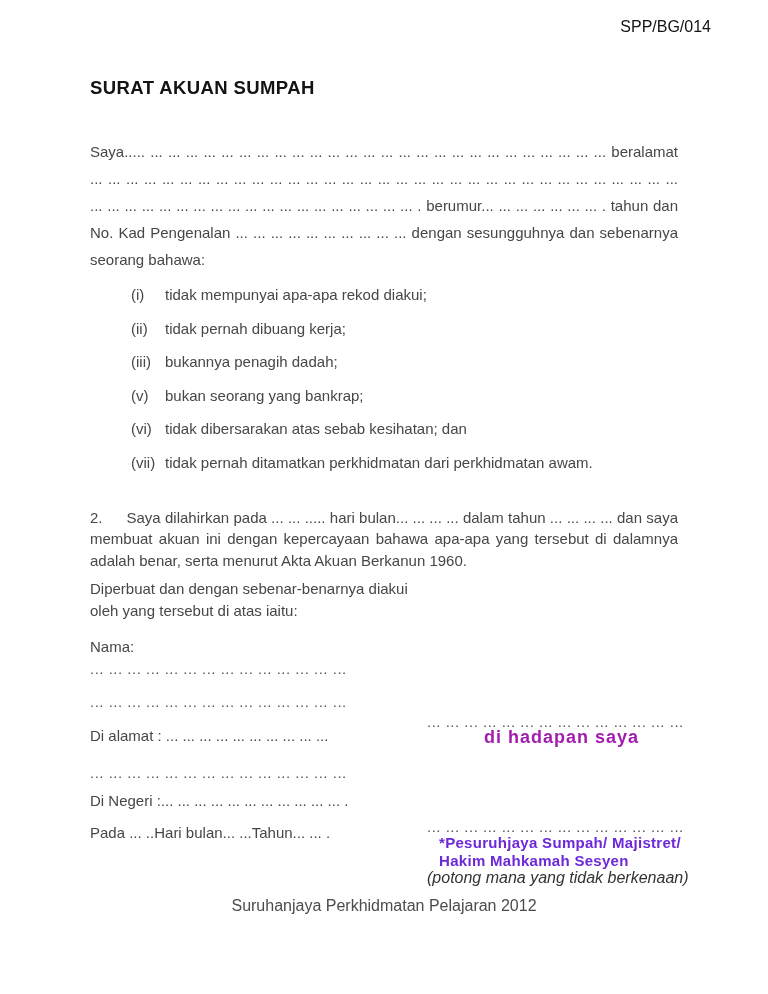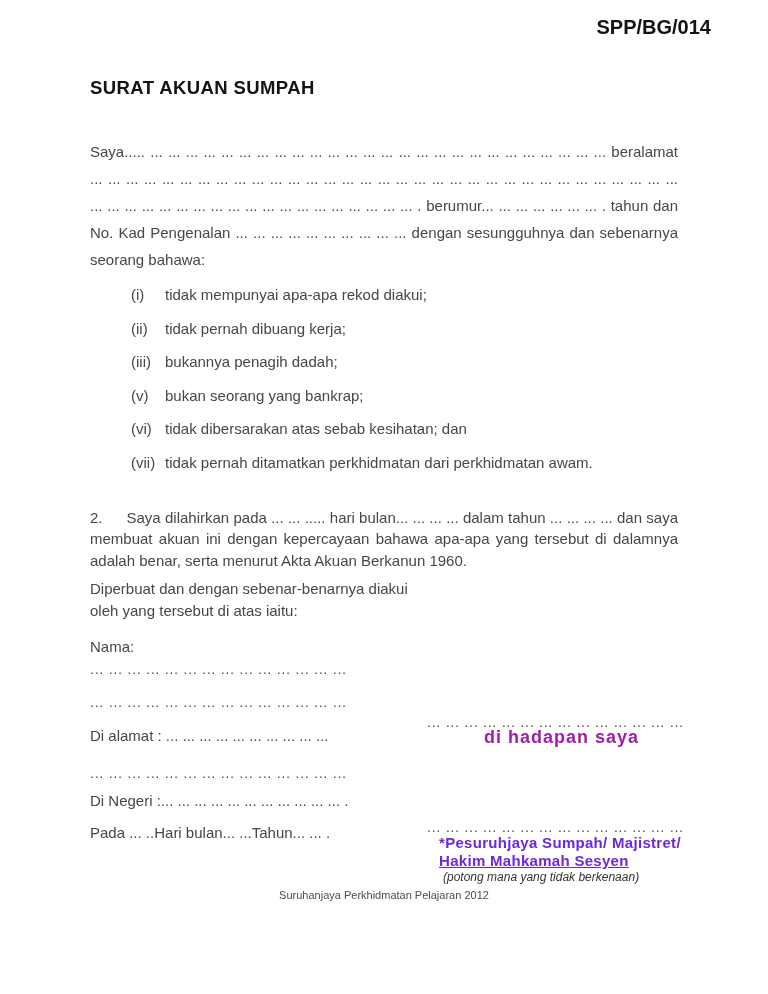--- a/index.html
+++ b/index.html
@@ -10,22 +10,22 @@
     background:#ffffff;
     padding:18px 90px 0 90px;
     font-family:"Liberation Sans","DejaVu Sans",sans-serif;
     font-size:15px;
     color:#474747;
     overflow:hidden;
   }
   .ref {
     text-align:right;
     margin-right:-33px;
-    font-size:20px;
-    font-weight:bold;
+    font-size:16px;
+    font-weight:normal;
     color:#131313;
     line-height:18px;
   }
   .title {
     margin-top:42px;
     font-size:18.5px;
     font-weight:bold;
     letter-spacing:.4px;
     color:#131313;
     line-height:20px;
@@ -50,24 +50,25 @@
     position:absolute; left:0; width:100%;
     text-align:center; padding-left:26px;
     font-weight:bold; font-size:18px; letter-spacing:1px;
     color:#a21caf; line-height:16px;
   }
   .pesuruhjaya {
     position:absolute; left:12px; width:110%;
     font-weight:bold; font-size:15px; letter-spacing:.3px;
     color:#6d28d9; line-height:18px; white-space:nowrap;
   }
-  .potong { position:absolute; left:0; font-style:italic; font-size:12px; color:#333; line-height:13px; white-space:nowrap;margin-left:16px; }
+  .potong { position:absolute; left:0; font-style:italic; font-size:16px; color:#333; line-height:13px; white-space:nowrap; }
   .footer {
+    margin-top:8px;
     text-align:center;
-    font-size:11px;
+    font-size:16px;
     color:#4c4c4c;
   }
 </style>
 </head>
 <body>
 
 <div class="page">
 
   <div class="ref">SPP/BG/014</div>
 
@@ -129,21 +130,21 @@
     <div class="brow" style="top:91px;">Di alamat : ... ... ... ... ... ... ... ... ... ...</div>
     <div class="brow dots" style="top:128px;">... ... ... ... ... ... ... ... ... ... ... ... ... ...</div>
     <div class="brow" style="top:156px;">Di Negeri :... ... ... ... ... ... ... ... ... ... ... .</div>
     <div class="brow" style="top:188px;">Pada ... ..Hari bulan... ...Tahun... ... .</div>
 
     <div class="rcol">
       <div class="r-dots dots" style="top:78px;">... ... ... ... ... ... ... ... ... ... ... ... ... ...</div>
       <div class="di-hadapan" style="top:92px;">di hadapan saya</div>
       <div class="r-dots dots" style="top:183px;">... ... ... ... ... ... ... ... ... ... ... ... ... ...</div>
       <div class="pesuruhjaya" style="top:197px;">*Pesuruhjaya Sumpah/ Majistret/</div>
-      <div class="pesuruhjaya" style="top:215px;text-decoration:underline;">Hakim Mahkamah Sesyen</div>
+      <div class="pesuruhjaya" style="top:215px;">Hakim Mahkamah Sesyen</div>
       <div class="potong" style="top:234px;">(potong mana yang tidak berkenaan)</div>
     </div>
 
   </div>
 
   <div class="footer">Suruhanjaya Perkhidmatan Pelajaran 2012</div>
 
 </div>
 
 </body></html>

